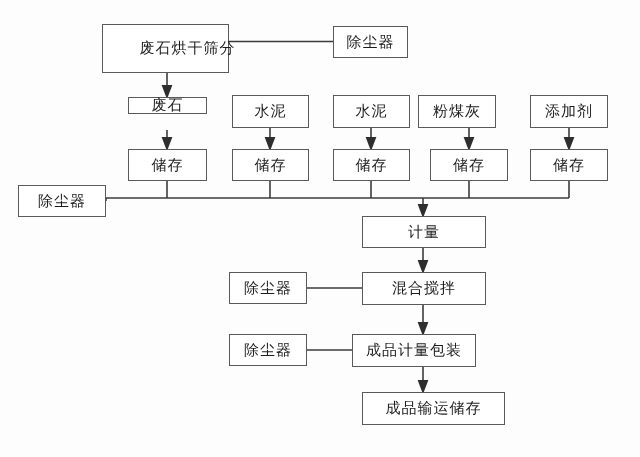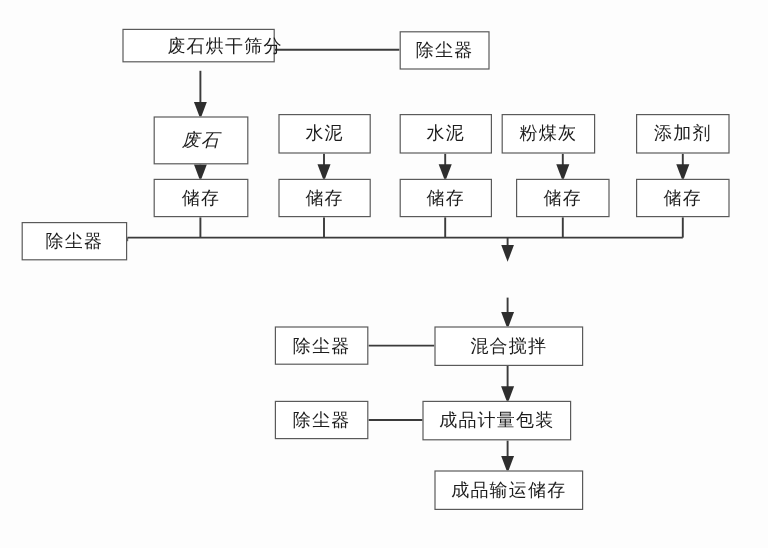--- a/index.html
+++ b/index.html
@@ -73,29 +73,29 @@
       <path d="M307,288 L362,288"></path>
 
       <path d="M423,305 L423,329" marker-end="url(#arrowhead)"></path>
 
       <path d="M307,350 L362,350"></path>
 
       <path d="M423,367 L423,387" marker-end="url(#arrowhead)"></path>
     </g>
   </svg>
 
-  <div class="node" style="left:102px;top:24px;width:127px;height:28px;padding-left:44px;">
+  <div class="node" style="left:102px;top:24px;width:127px;height:49px;padding-left:44px;">
     <span>废石烘干筛分</span>
   </div>
 
   <div class="node" style="left:333px;top:26px;width:75px;height:32px;">
     <span>除尘器</span>
   </div>
 
-  <div class="node" style="left:128px;top:97px;width:79px;height:40px;font-style:italic;">
+  <div class="node" style="left:128px;top:97px;width:79px;height:17px;">
     <span>废石</span>
   </div>
   <div class="node" style="left:232px;top:95px;width:77px;height:33px;">
     <span>水泥</span>
   </div>
   <div class="node" style="left:333px;top:95px;width:77px;height:33px;">
     <span>水泥</span>
   </div>
   <div class="node" style="left:418px;top:95px;width:78px;height:33px;">
     <span>粉煤灰</span>
@@ -117,32 +117,35 @@
     <span>储存</span>
   </div>
   <div class="node" style="left:530px;top:149px;width:78px;height:32px;">
     <span>储存</span>
   </div>
 
   <div class="node" style="left:18px;top:185px;width:88px;height:32px;">
     <span>除尘器</span>
   </div>
 
+  <div class="node" style="left:362px;top:216px;width:124px;height:32px;">
+    <span>计量</span>
+  </div>
 
   <div class="node" style="left:229px;top:272px;width:78px;height:32px;">
     <span>除尘器</span>
   </div>
   <div class="node" style="left:362px;top:272px;width:124px;height:33px;">
     <span>混合搅拌</span>
   </div>
 
   <div class="node" style="left:229px;top:334px;width:78px;height:32px;">
     <span>除尘器</span>
   </div>
   <div class="node" style="left:352px;top:334px;width:124px;height:33px;">
     <span>成品计量包装</span>
   </div>
 
-  <div class="node" style="left:362px;top:392px;width:124px;height:33px;">
+  <div class="node" style="left:362px;top:392px;width:143px;height:33px;">
     <span>成品输运储存</span>
   </div>
 
 </div>
 
 </body></html>

